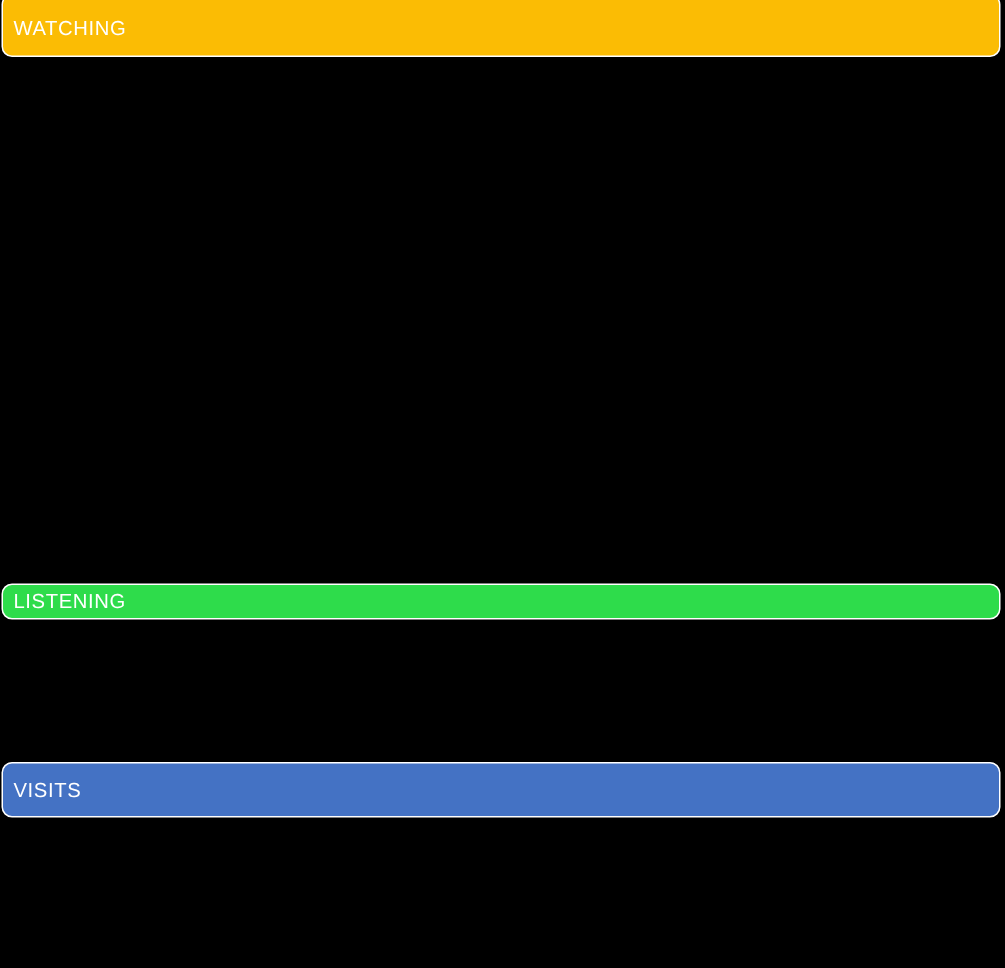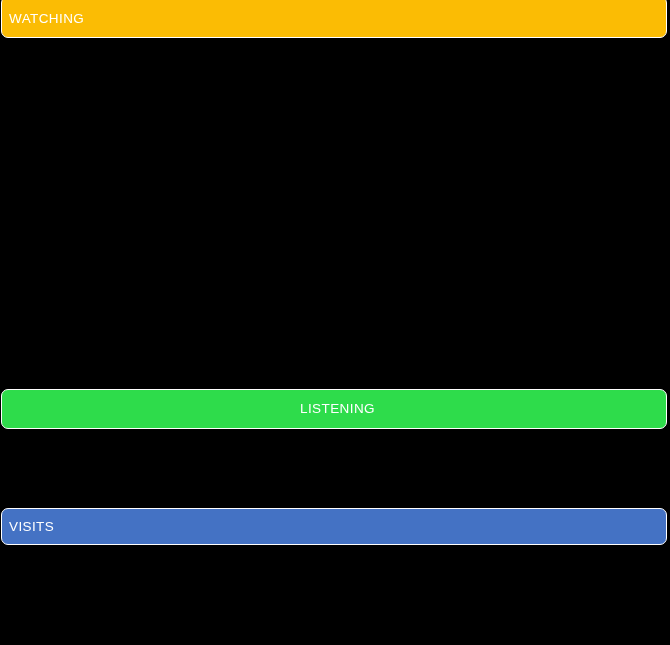--- a/index.html
+++ b/index.html
@@ -73,21 +73,21 @@
 </style>
 </head>
 <body style="background: rgb(0, 0, 0);">
 
 <div id="stage" style="background: rgb(0, 0, 0);">
 
   <div class="bar" id="bar-watching" style="top: -4px; height: 42px; background: rgb(251, 188, 4); border-color: rgb(255, 255, 255);">
     <span class="bar-label" style="color: rgb(255, 255, 255);">WATCHING</span>
   </div>
 
-  <div class="bar" id="bar-listening" style="top: 389px; height: 40px; background: rgb(46, 220, 75); border-color: rgb(255, 255, 255); justify-content: center;">
+  <div class="bar" id="bar-listening" style="top: 389px; height: 24px; background: rgb(46, 220, 75); border-color: rgb(255, 255, 255);">
     <span class="bar-label" style="color: rgb(255, 255, 255);">LISTENING</span>
   </div>
 
   <div class="bar" id="bar-visits" style="top: 508px; height: 37px; background: rgb(68, 114, 196); border-color: rgb(255, 255, 255);">
     <span class="bar-label" style="color: rgb(255, 255, 255);">VISITS</span>
   </div>
 
 </div>
 
 </body></html>

